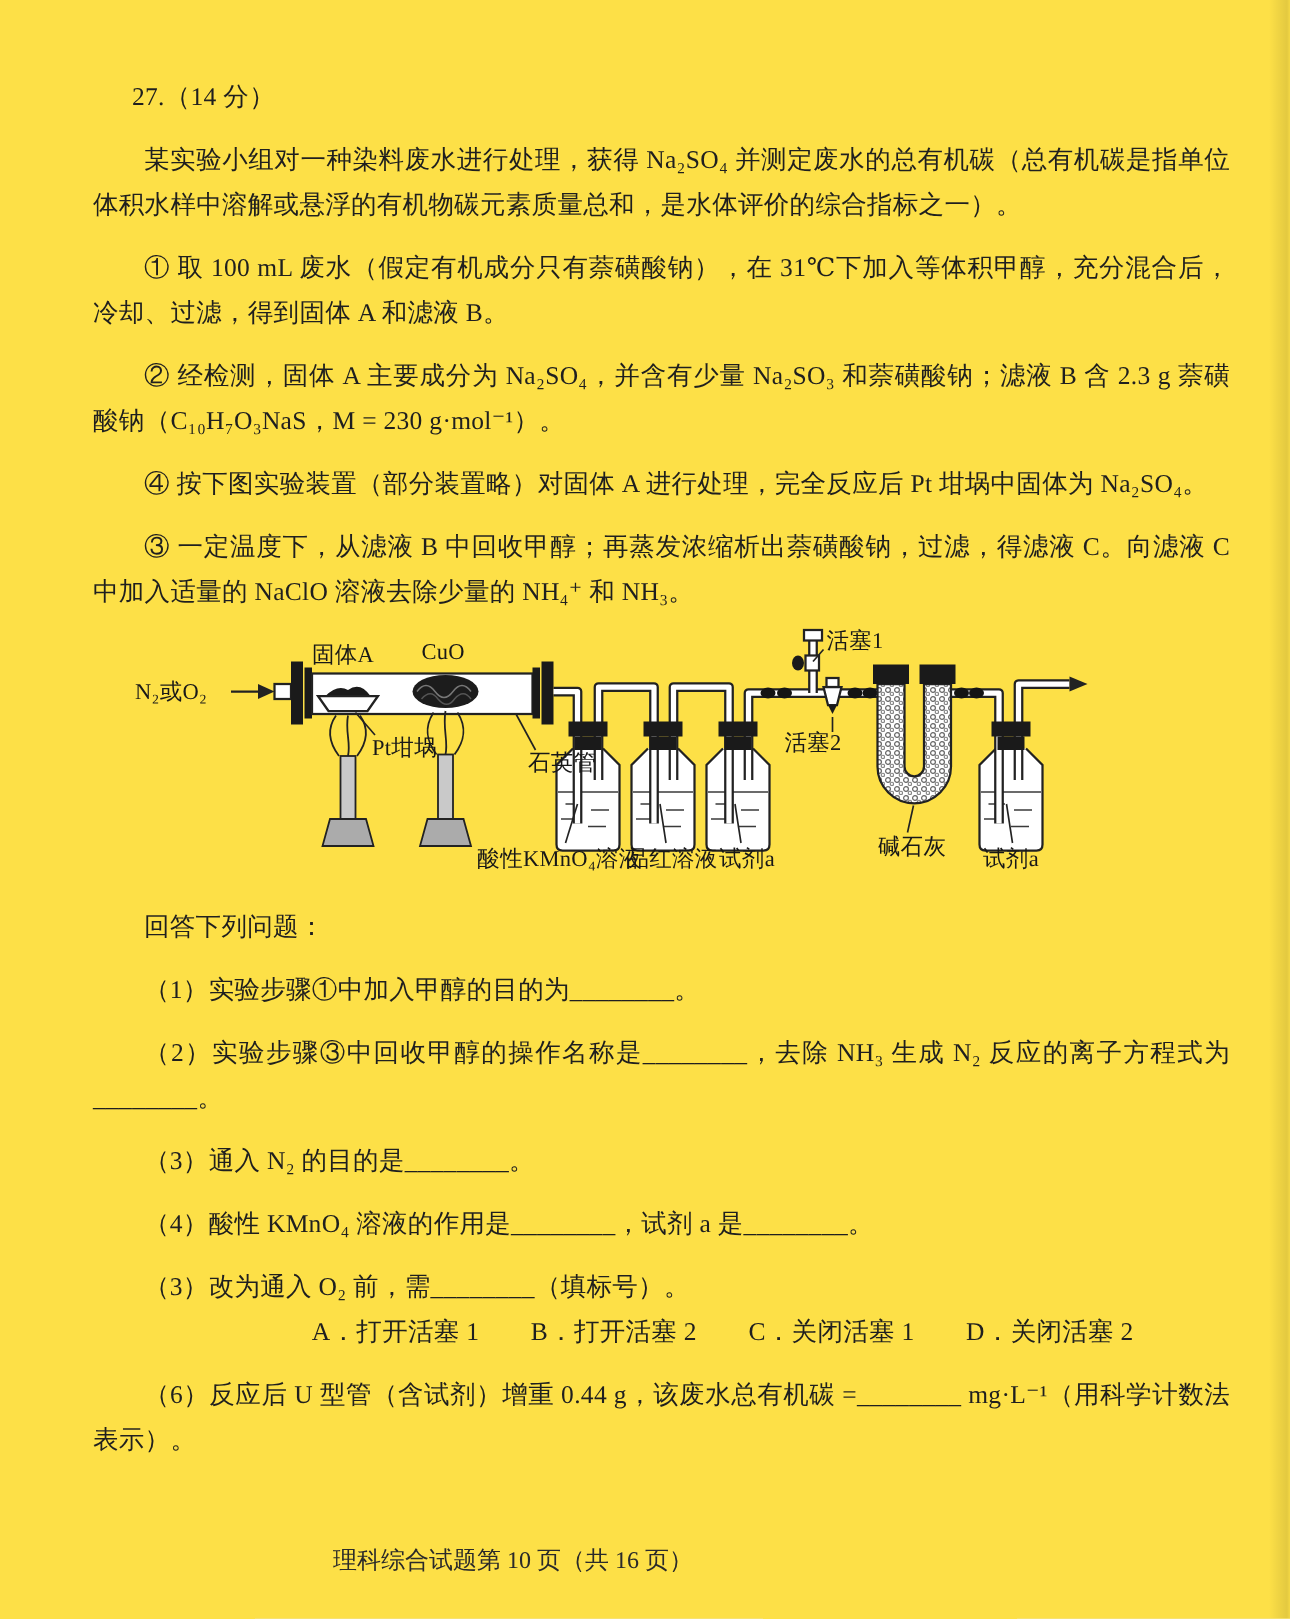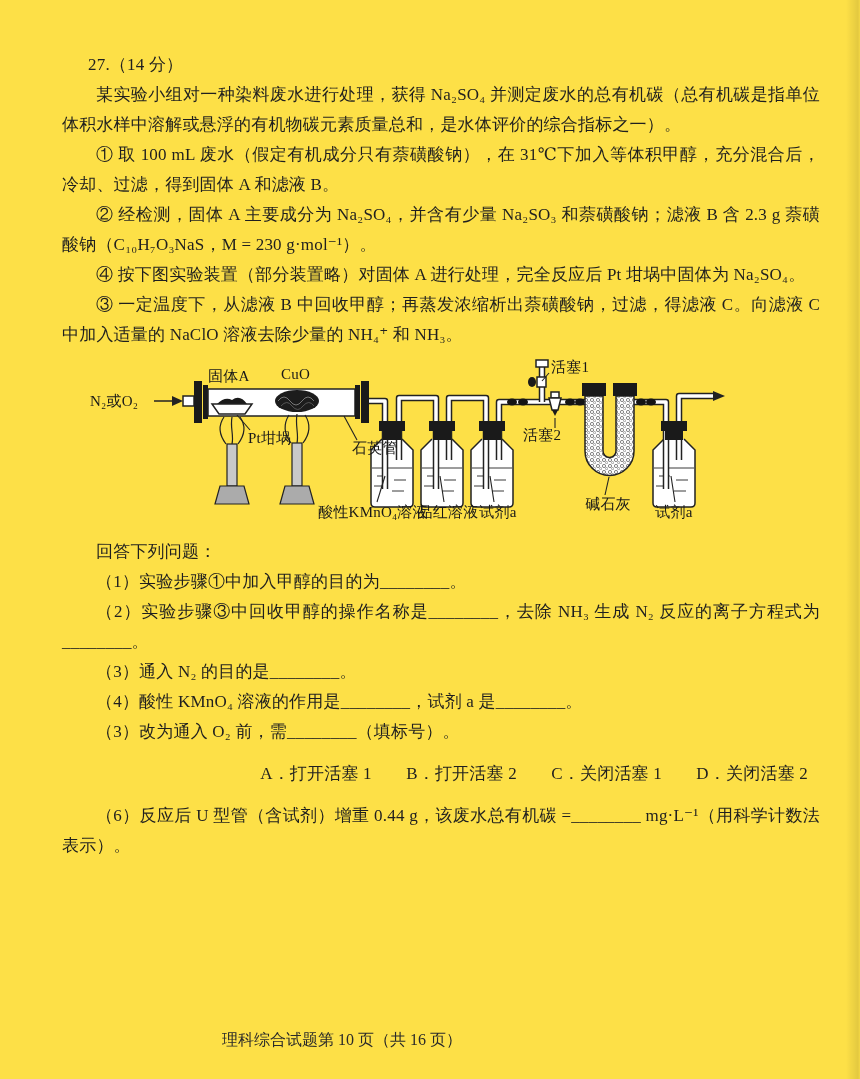--- a/index.html
+++ b/index.html
@@ -20,23 +20,23 @@
     background:linear-gradient(to right,rgba(0,0,0,0) 0%,rgba(0,0,0,0.10) 85%,rgba(0,0,0,0.04) 100%);
     pointer-events:none;
   }
   .content{
     position:absolute;top:50px;left:62px;width:758px;
     font-size:17px;line-height:30px;
     text-align:justify;
     letter-spacing:0.2px;
   }
   .para{margin:0;}
-  .indent{text-indent:2em;}
+  .indent{text-indent:2em;margin-top:12px;}
   .q-number{margin:0 0 0 26px;}
-  .options{margin:12px;padding-left:4.8em;text-align:right;}
+  .options{margin:0;padding-left:4.8em;text-align:center;}
   .apparatus-wrap{margin:6px 0 6px 0;}
   svg.apparatus{display:block;}
   svg .dlabel{font-size:15px;fill:#181818;font-family:"Liberation Serif","DejaVu Serif",serif;}
   svg .glass{fill:#ffffff;stroke:#222;stroke-width:1.5;}
   svg .dark{fill:#1a1a1a;stroke:none;}
   svg .pipe-o{fill:none;stroke:#222;stroke-width:6.5;stroke-linejoin:round;}
   svg .pipe-i{fill:none;stroke:#fff;stroke-width:3.5;stroke-linejoin:round;}
   svg .leader{stroke:#222;stroke-width:1.1;fill:none;}
   svg .flame{stroke:#222;stroke-width:1.2;fill:none;}
   svg .dash{stroke:#3a3a3a;stroke-width:1;}

